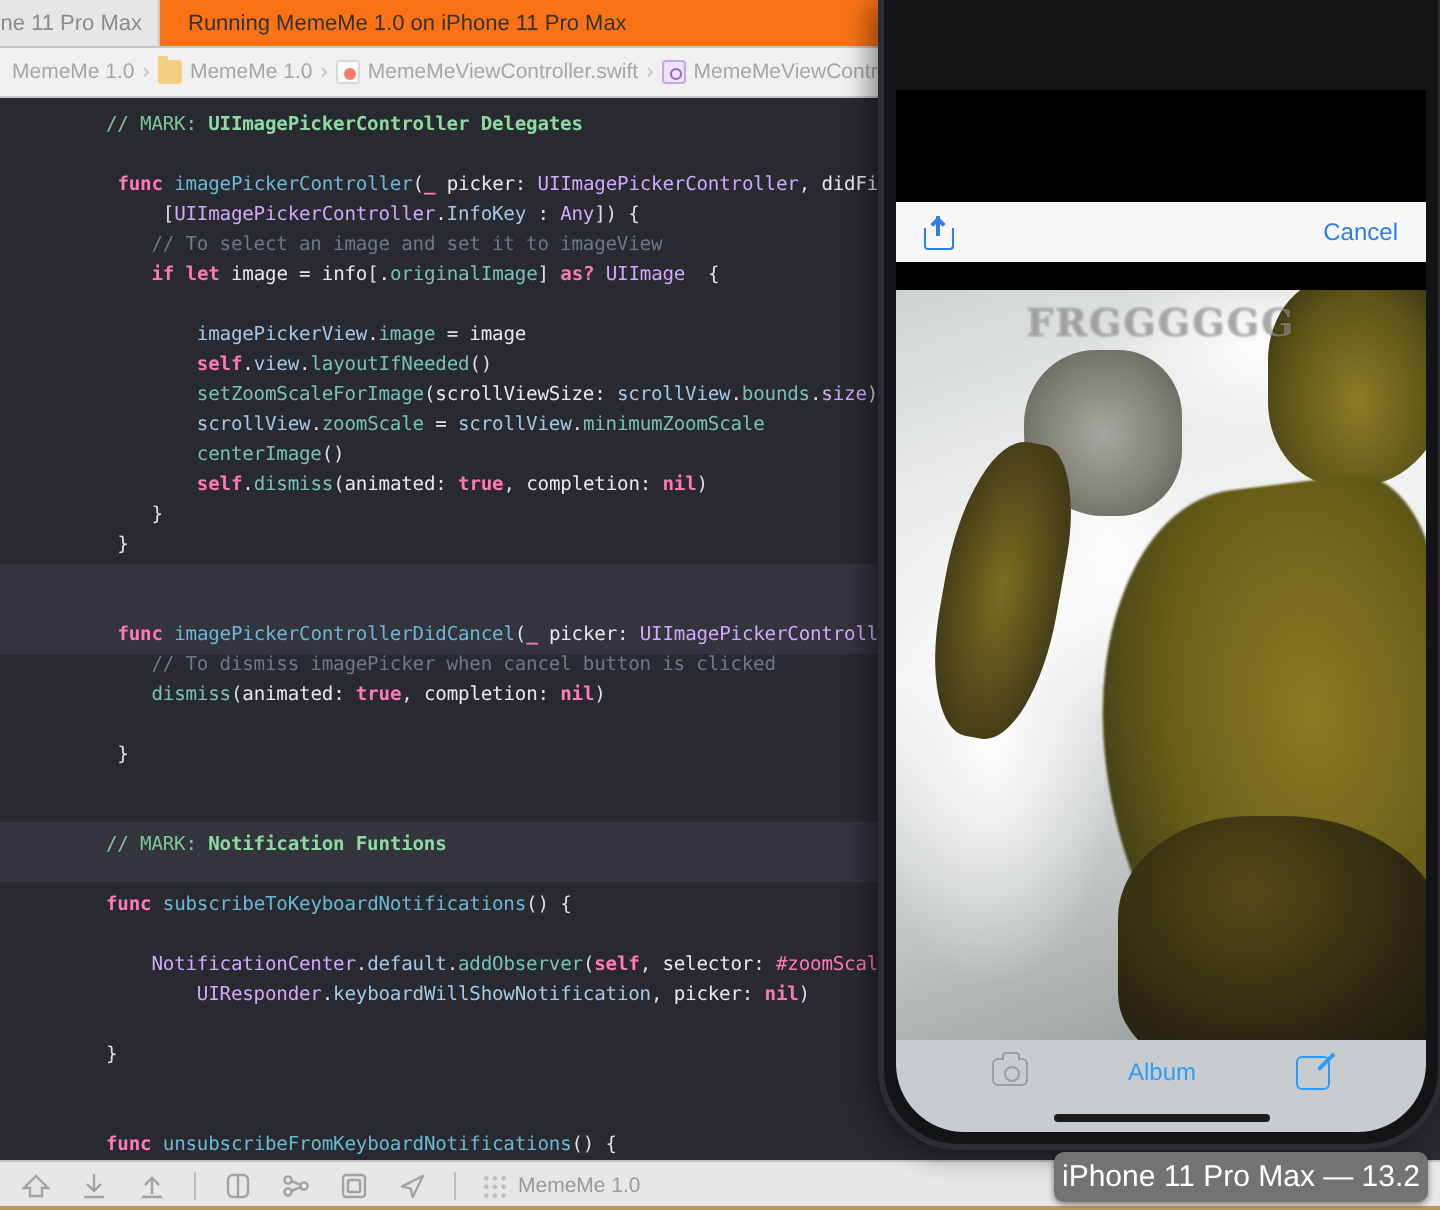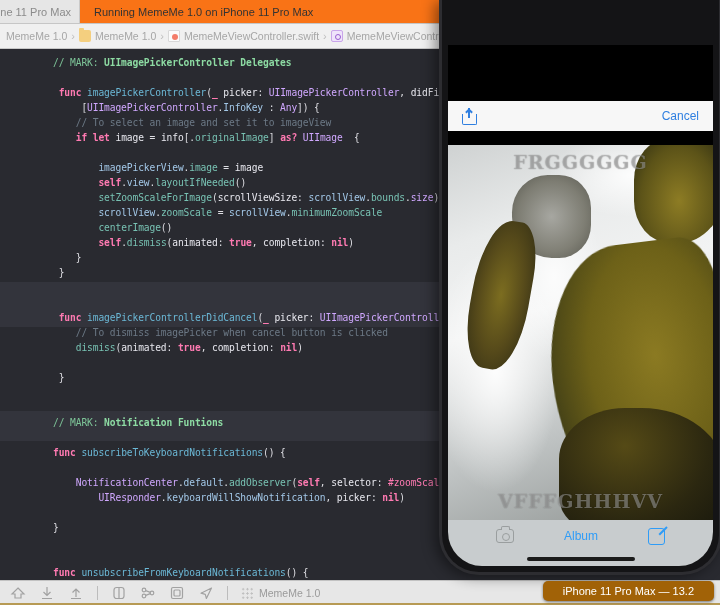--- a/index.html
+++ b/index.html
@@ -100,23 +100,23 @@
   .dbg-ic { width: 16px; height: 16px; position: relative; opacity: .55; }
   .dbg-sep { width: 1px; height: 14px; background: #bcbcbc; }
   .dbg-label { font-size: 10.5px; color: #9a9a9a; display: flex; align-items: center; gap: 5px;}
   .grid-ic { width: 13px; height: 13px; background:
      radial-gradient(circle, #b4b4b4 1px, transparent 1.2px) 0 0/4.3px 4.3px; opacity: .8;}
   .gold-strip { position: absolute; left: 0; right: 0; bottom: 0; height: 2px; background: #b79a54;}
 
   
   .device-pill {
     position: absolute; right: 6px; bottom: 4px;
-    background: #a16207; color: #fff;
-    font-size: 11px; border-radius: 5px;
-    padding: 4px 20px; z-index: 60;
+    background: #737373; color: #fff;
+    font-size: 15px; border-radius: 5px;
+    padding: 4px 4px; z-index: 60;
     white-space: nowrap;
     box-shadow: 0 1px 3px rgba(0,0,0,.5);
   }
 
   
   .simulator {
     position: absolute; left: 439px; top: 0px;
     width: 283px; height: 575px;
     z-index: 40;
   }
@@ -384,21 +384,20 @@
         <div class="meme-area">
           <div class="photo">
             <div class="water"></div>
             <div class="rock-mid"></div>
             <div class="rock-topright"></div>
             <div class="rock-left"></div>
             <div class="rock-right"></div>
             <div class="dark-bottom"></div>
           </div>
           <div class="meme-text meme-top">FRGGGGGG</div>
-          <div class="meme-text meme-bottom">VFFFGHHHVV</div>
         </div>
 
         <div class="picker-toolbar">
           <div class="cam-icon"></div>
           <div class="album-label">Album</div>
           <div class="compose-icon"></div>
         </div>
         <div class="home-bar">
             <span></span>
           </div>

